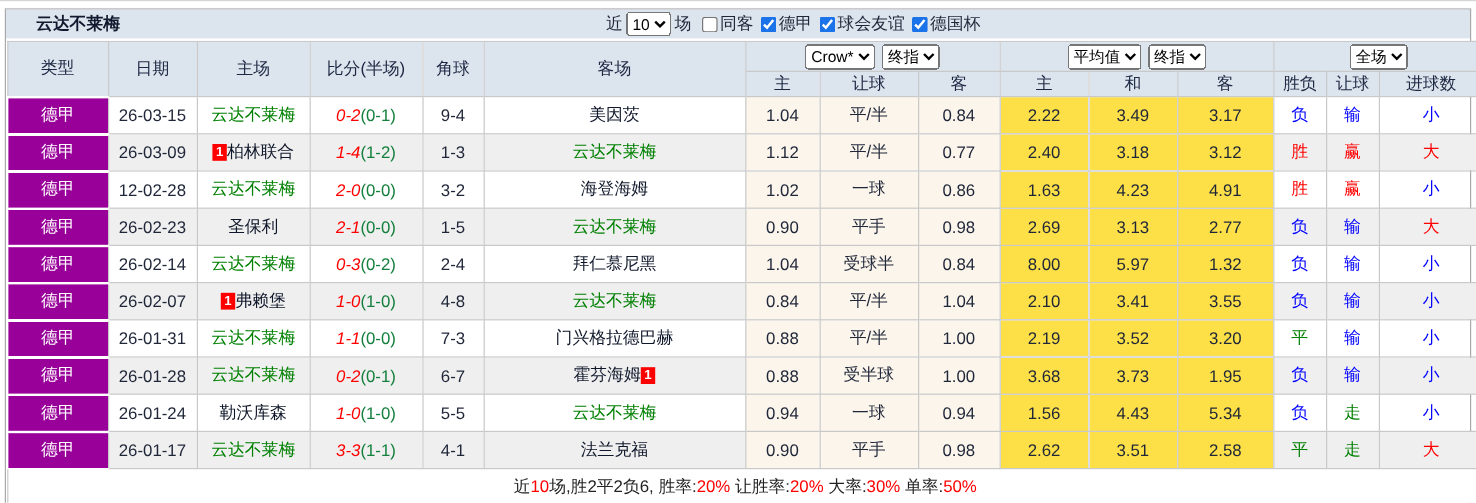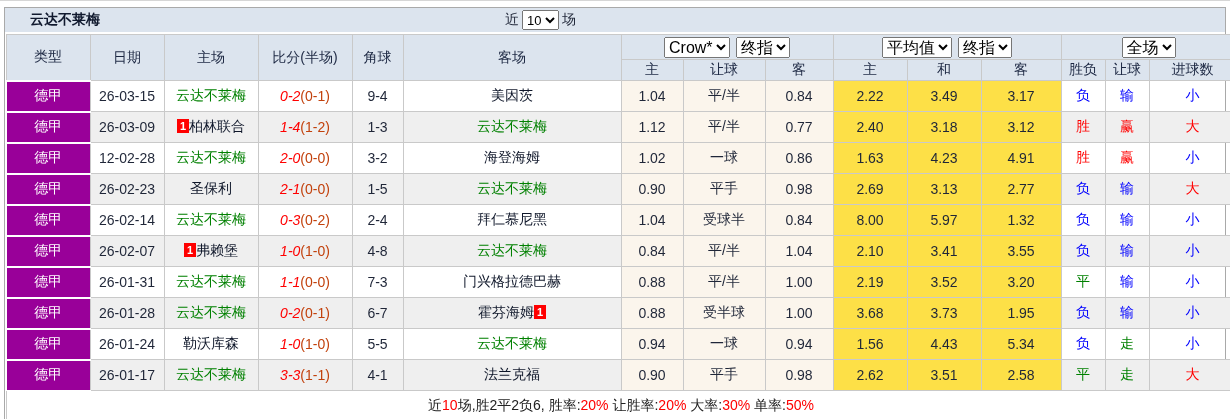--- a/index.html
+++ b/index.html
@@ -20,53 +20,59 @@
   .cbgroup{display:flex;align-items:center;}
   .cbgroup label{display:flex;align-items:center;margin-left:6px;cursor:pointer;}
   .cbgroup input{margin:0 2px 0 0;accent-color:#1a73e8;width:13px;height:13px;}
   table{border-collapse:collapse;width:100%;table-layout:fixed;font-size:14px;}
   th,td{border:1px solid #c9c9c9;text-align:center;padding:0;white-space:nowrap;overflow:hidden;}
   thead th{background:#dce4ee;font-weight:normal;color:#1c2742;}
   thead tr.selrow th{height:24px;}
   thead tr.subrow th{height:20px;}
   thead th.statich{height:44px;}
   .selcell{vertical-align:middle;}
-  .selcell select{font-size:16px;height:21px;margin:0 3px;}
+  .selcell select{font-size:13px;height:21px;margin:0 3px;}
   tbody td{height:29px;}
   tbody tr.even td{background:#efefef;}
   tbody tr td.league{
     background:#990099;color:#fff;
     border-top:2px solid #fff;border-left:2px solid #fff;border-bottom:1px solid #fff;
   }
   tbody tr td.ah{background:#fbf5ec;}
   tbody tr td.eu{background:#fde047;}
   .tname{color:#0f172a;}
   .tname.self{color:#008000;}
   .score-main{color:#ff0000;font-style:italic;}
-  .score-half{color:#c2410c;}
+  .score-half{color:#15803d;}
   .card{
     display:inline-block;background:#ff0000;color:#fff;font-size:11px;
     line-height:14px;padding:0 3px;font-weight:bold;vertical-align:1px;
   }
   td.c-red{color:#ff0000;}
   td.c-blue{color:#0000ff;}
   td.c-green{color:#008000;}
   tfoot td{height:31px;background:#fff;font-size:14px;color:#222;}
   tfoot .hl{color:#ff0000;}
 </style>
 </head>
 <body>
 
 <div class="panel">
   <div class="titlebar">
     <span class="title">云达不莱梅</span>
     <div class="controls">
       <span>近</span>
       <select><option>10</option></select>
       <span>场</span>
+      <span class="cbgroup">
+          <label><input type="checkbox" style="">同客</label>
+          <label><input type="checkbox" checked="" style="">德甲</label>
+          <label><input type="checkbox" checked="" style="">球会友谊</label>
+          <label><input type="checkbox" checked="" style="">德国杯</label>
+        </span>
     </div>
   </div>
 
   <table>
     <colgroup>
       <col style="width:84px">
         <col style="width:74px">
         <col style="width:94px">
       <col style="width:94px">
         <col style="width:51px">

